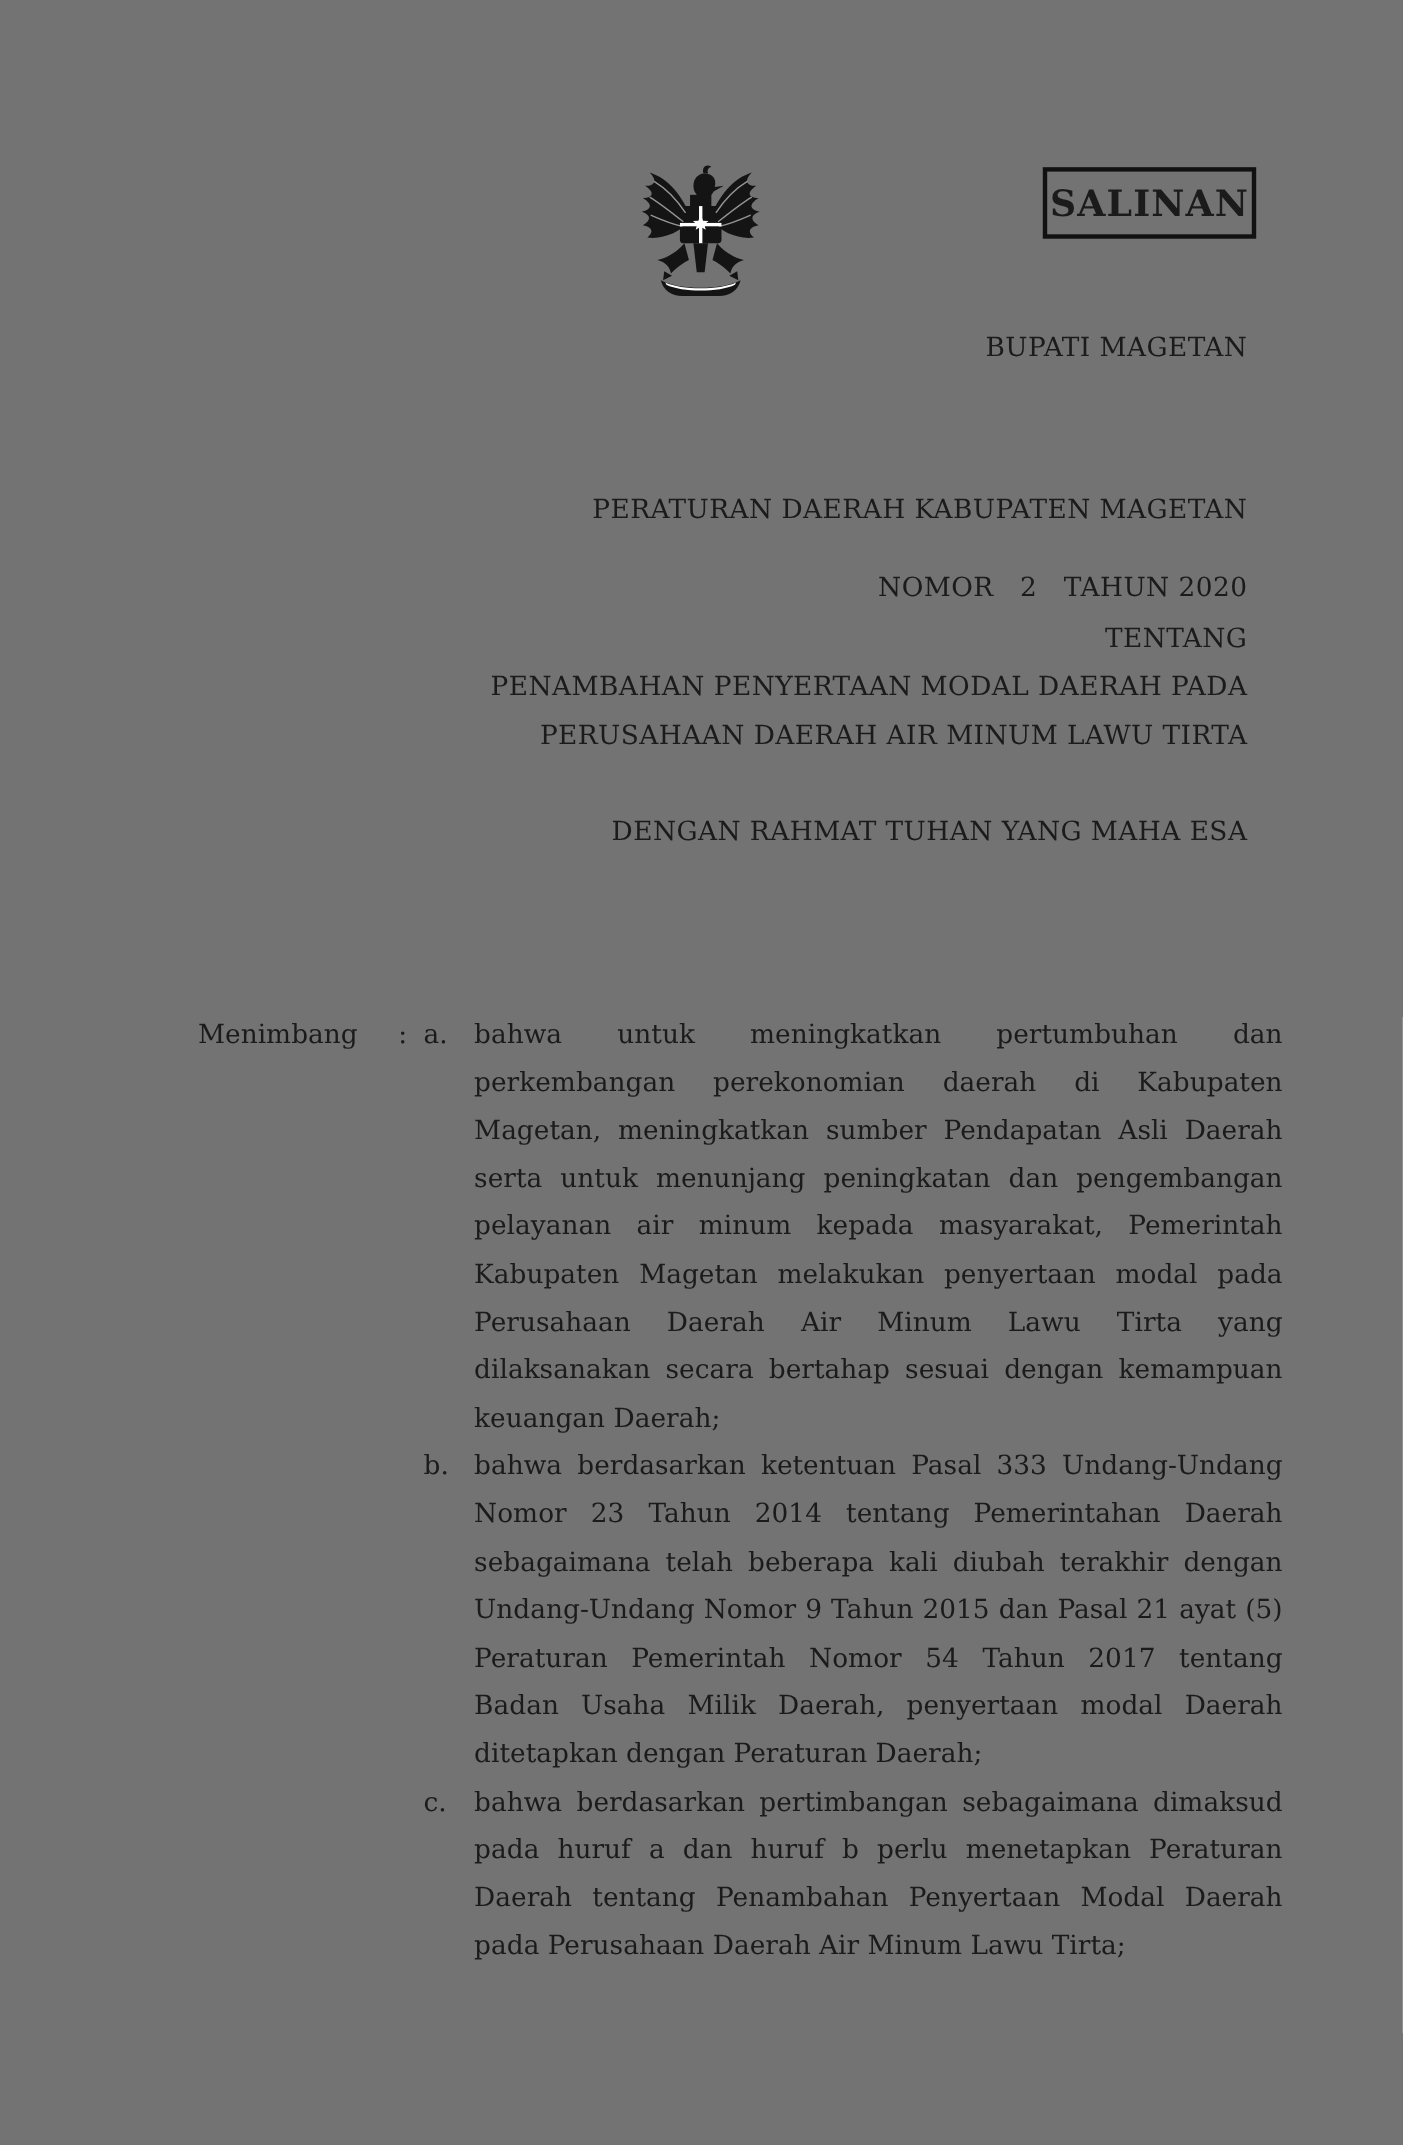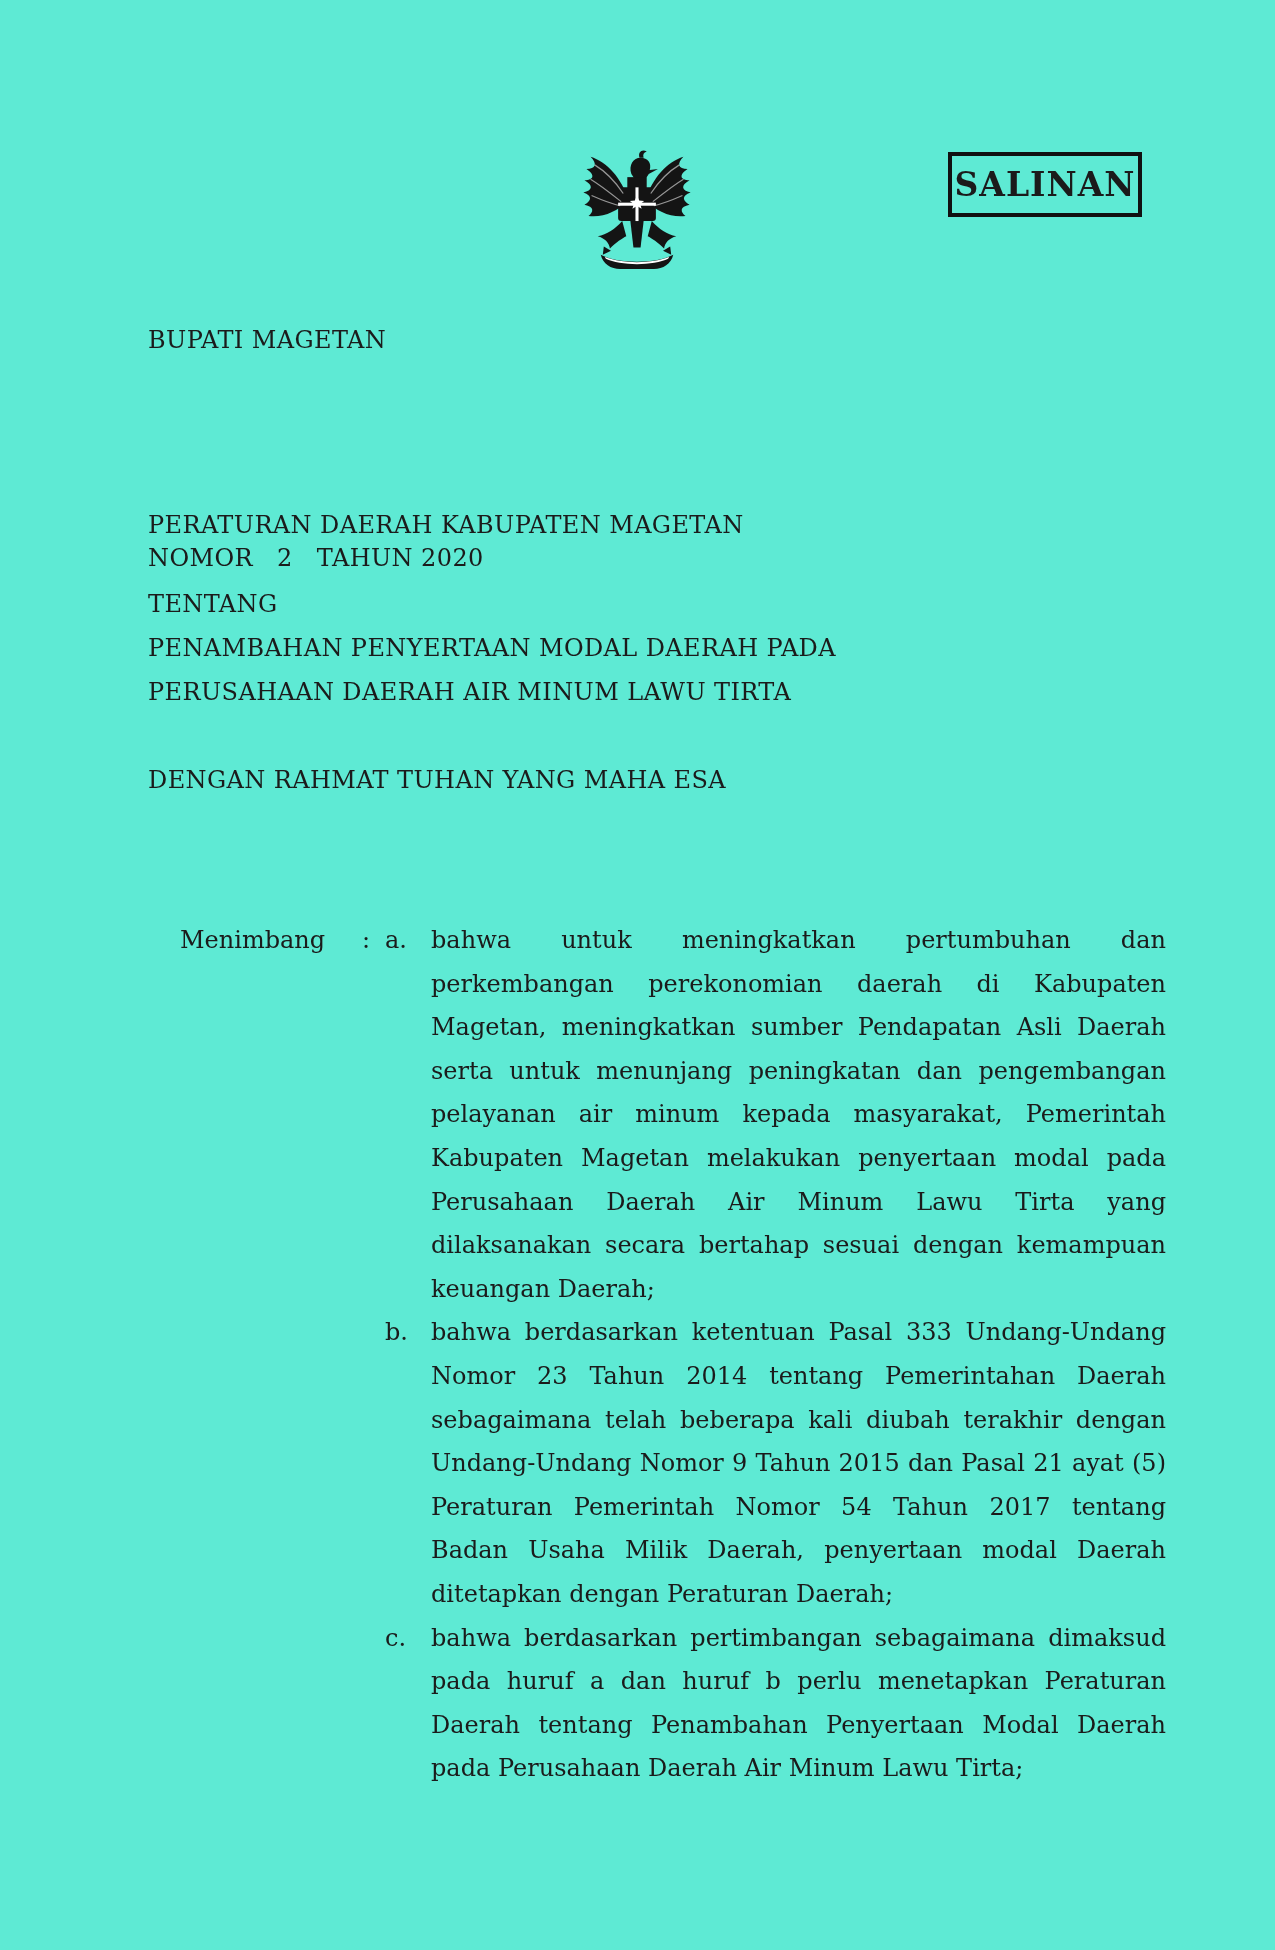--- a/index.html
+++ b/index.html
@@ -5,34 +5,33 @@
   html, body { margin: 0; padding: 0; }
   body {
     background: #e8e8e8;
     font-family: "DejaVu Serif", "Liberation Serif", serif;
   }
   .page {
     position: relative;
     width: 1275px;
     height: 1950px;
     margin: 0 auto;
-    background: #5eead4;
+    background: #737373;
     color: #1b1b1b;
     overflow: hidden;
   }
   .abs { position: absolute; }
   .center-line {
     left: 148px;
     width: 986px;
-    text-align: left;
+    text-align: right;
     font-size: 24px;
     line-height: 44px;
     white-space: pre-wrap;
     letter-spacing: 0.4px;
-    margin-top: 24px;
   }
   .stamp {
     left: 948px;
     top: 152px;
     width: 194px;
     height: 65px;
     border: 4px solid #111111;
     box-sizing: border-box;
     display: flex;
     align-items: center;
@@ -117,21 +116,21 @@
       <path d="M116 48 C107 52 97 56 88 58"></path>
     </g>
   </svg>
 
   <div class="abs stamp">
     <span>SALINAN</span>
   </div>
 
   <div class="abs center-line" style="top:294px">BUPATI MAGETAN</div>
 
-  <div class="abs center-line" style="top:479px">PERATURAN DAERAH KABUPATEN MAGETAN</div>
+  <div class="abs center-line" style="top:441px">PERATURAN DAERAH KABUPATEN MAGETAN</div>
   <div class="abs center-line" style="top:512px">NOMOR   2   TAHUN 2020</div>
   <div class="abs center-line" style="top:558px">TENTANG</div>
   <div class="abs center-line" style="top:602px">PENAMBAHAN PENYERTAAN MODAL DAERAH PADA</div>
   <div class="abs center-line" style="top:646px">PERUSAHAAN DAERAH AIR MINUM LAWU TIRTA</div>
 
   <div class="abs center-line" style="top:734px">DENGAN RAHMAT TUHAN YANG MAHA ESA</div>
 
   <div class="abs consider">
     <div class="c-label">Menimbang</div>
     <div class="c-colon">:</div>

